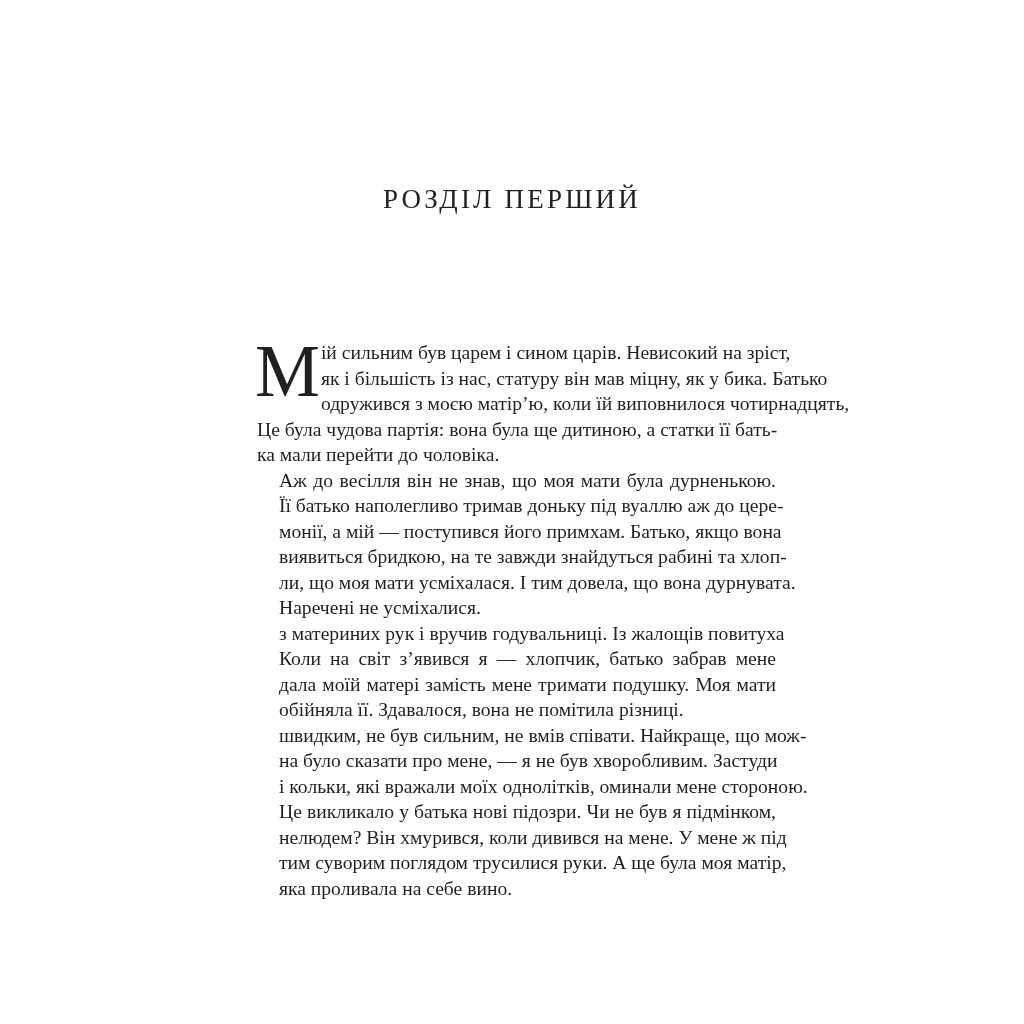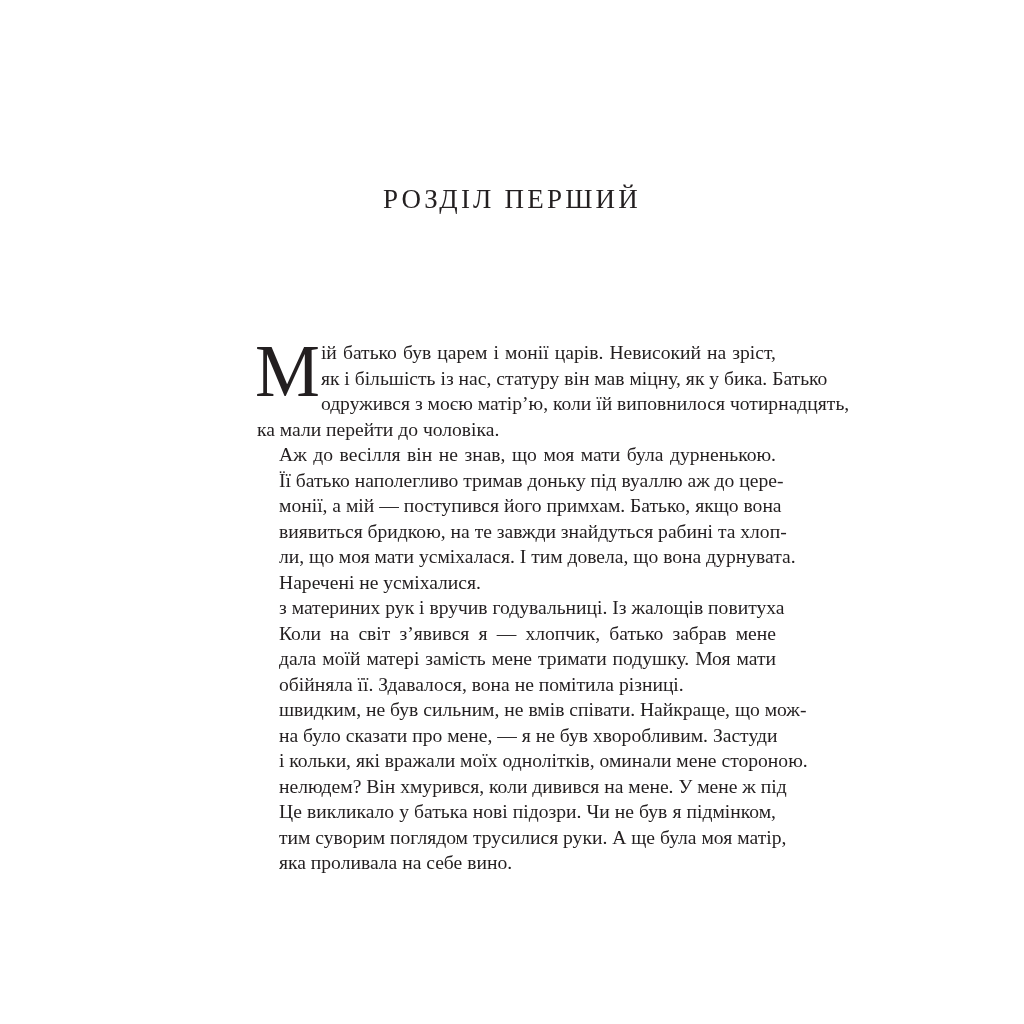--- a/index.html
+++ b/index.html
@@ -77,23 +77,24 @@
 </head>
 <body>
 
 <div class="page">
   <h1 class="chapter-title">РОЗДІЛ ПЕРШИЙ</h1>
 
   <div class="body-text">
 
     <div class="para first">
       <span class="dropcap">М</span>
-      <span class="line">ій батько був царем і монії царів. Невисокий на зріст,</span>
+      <span class="line">ій сильним був царем і сином царів. Невисокий на зріст,</span>
       <span class="line">як і більшість із нас, статуру він мав міцну, як у бика. Батько</span>
       <span class="line">одружився з моєю матір’ю, коли їй виповнилося чотирнадцять,</span>
+      <span class="line">Це була чудова партія: вона була ще дитиною, а статки її бать-</span>
       <span class="line last">ка мали перейти до чоловіка.</span>
     </div>
 
     <div class="para">
       <span class="line indent">Аж до весілля він не знав, що моя мати була дурненькою.</span>
       <span class="line">Її батько наполегливо тримав доньку під вуаллю аж до цере-</span>
       <span class="line">монії, а мій — поступився його примхам. Батько, якщо вона</span>
       <span class="line">виявиться бридкою, на те завжди знайдуться рабині та хлоп-</span>
       <span class="line">ли, що моя мати усміхалася. І тим довела, що вона дурнувата.</span>
       <span class="line last">Наречені не усміхалися.</span>
@@ -103,20 +104,20 @@
       <span class="line">з материних рук і вручив годувальниці. Із жалощів повитуха</span>
       <span class="line indent">Коли на світ з’явився я — хлопчик, батько забрав мене</span>
       <span class="line">дала моїй матері замість мене тримати подушку. Моя мати</span>
       <span class="line last">обійняла її. Здавалося, вона не помітила різниці.</span>
     </div>
 
     <div class="para">
       <span class="line">швидким, не був сильним, не вмів співати. Найкраще, що мож-</span>
       <span class="line">на було сказати про мене, — я не був хворобливим. Застуди</span>
       <span class="line">і кольки, які вражали моїх однолітків, оминали мене стороною.</span>
+      <span class="line">Це викликало у батька нові підозри. Чи не був я підмінком,</span>
       <span class="line">нелюдем? Він хмурився, коли дивився на мене. У мене ж під</span>
-      <span class="line">Це викликало у батька нові підозри. Чи не був я підмінком,</span>
       <span class="line">тим суворим поглядом трусилися руки. А ще була моя матір,</span>
       <span class="line last">яка проливала на себе вино.</span>
     </div>
 
   </div>
 </div>
 
 </body></html>

